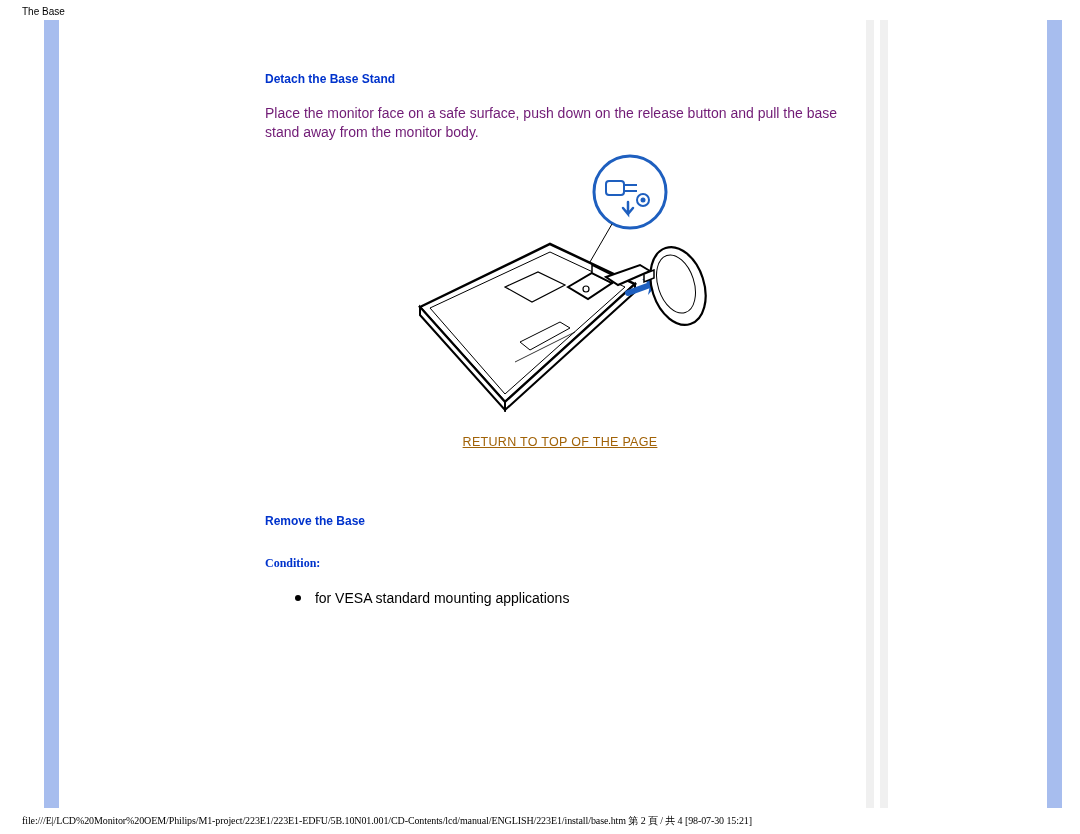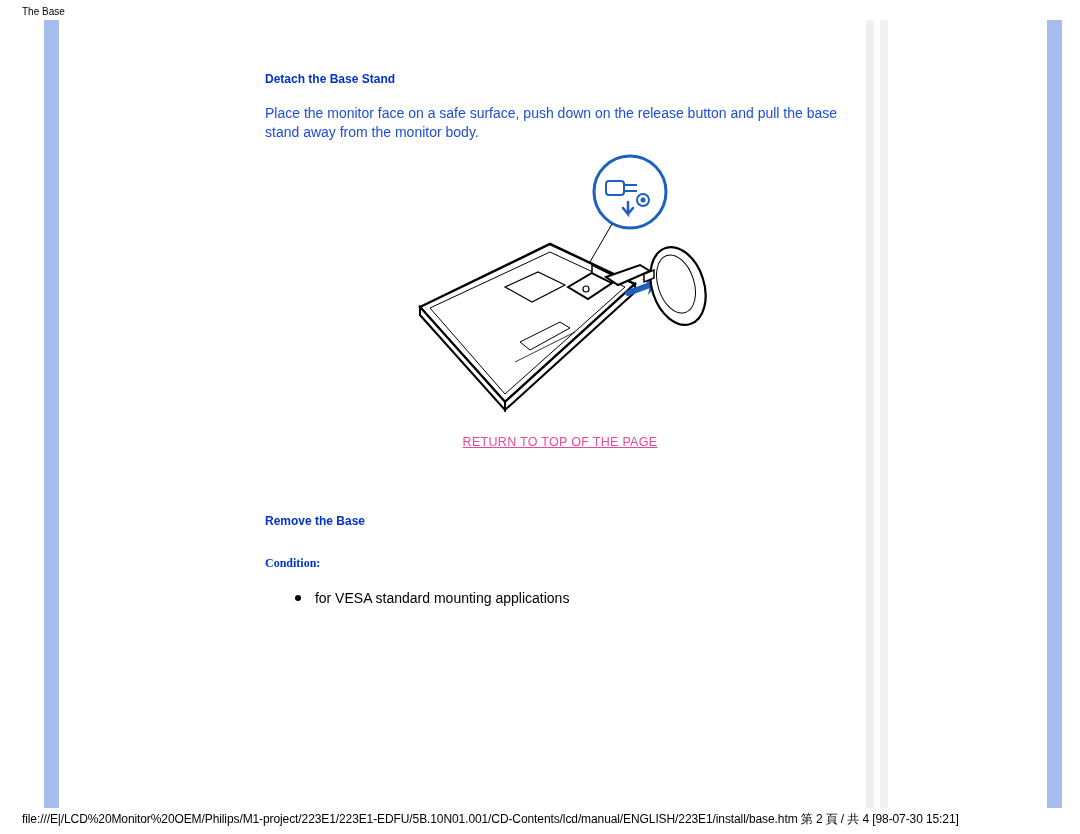--- a/index.html
+++ b/index.html
@@ -60,33 +60,33 @@
   }
   .section-heading {
     color: #0033cc;
     font-weight: bold;
     font-size: 12px;
     margin-bottom: 18px;
   }
   .body-text {
     font-size: 14px;
     line-height: 1.35;
-    color: #1d4ed8;
+    color: #701a75;
     margin-bottom: 10px;
   }
   .figure-wrap {
     width: 100%;
     text-align: center;
     margin-top: 10px;
     margin-bottom: 20px;
   }
   .return-link {
     display: block;
     text-align: center;
-    color: #ec4899;
+    color: #a16207;
     font-size: 12.5px;
     letter-spacing: 0.3px;
     margin: 15px 0 65px 0;
   }
   .bullet-row {
     margin: 18px 0 20px 30px;
   }
   .bullet-dot {
     display: inline-block;
     width: 6px;
@@ -97,23 +97,24 @@
     margin-right: 10px;
   }
   .bullet-text {
     vertical-align: middle;
     font-size: 14px;
   }
   .footer {
     position: absolute;
     bottom: 6px;
     left: 22px;
-    font-size: 12px;
+    font-size: 10px;
     color: #000;
     letter-spacing: -0.1px;
+    font-family: Liberation Serif, serif;
   }
   svg { display: inline-block; }
 </style>
 </head>
 <body>
 
 <div class="header-title">The Base</div>
 
 <div class="sidebar-left"></div>
 <div class="sidebar-right"></div>

